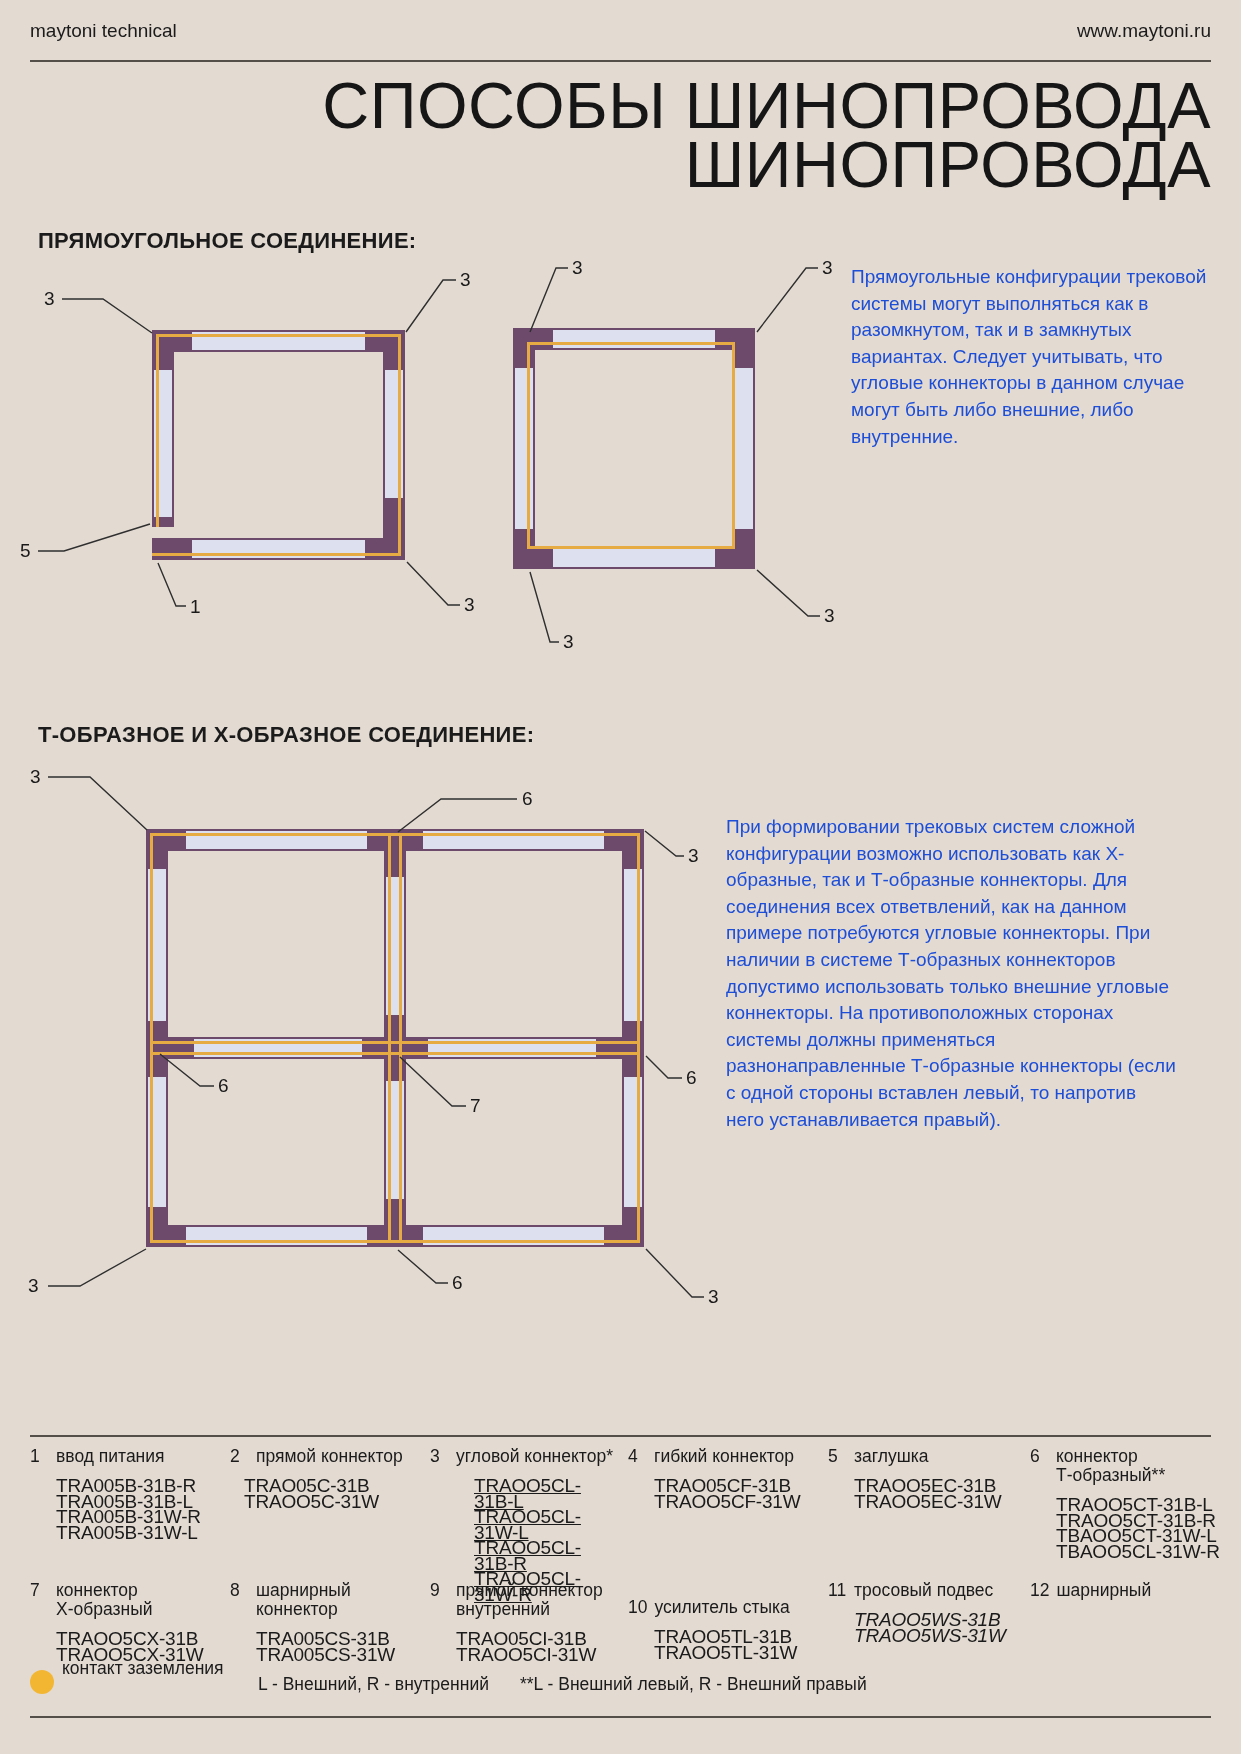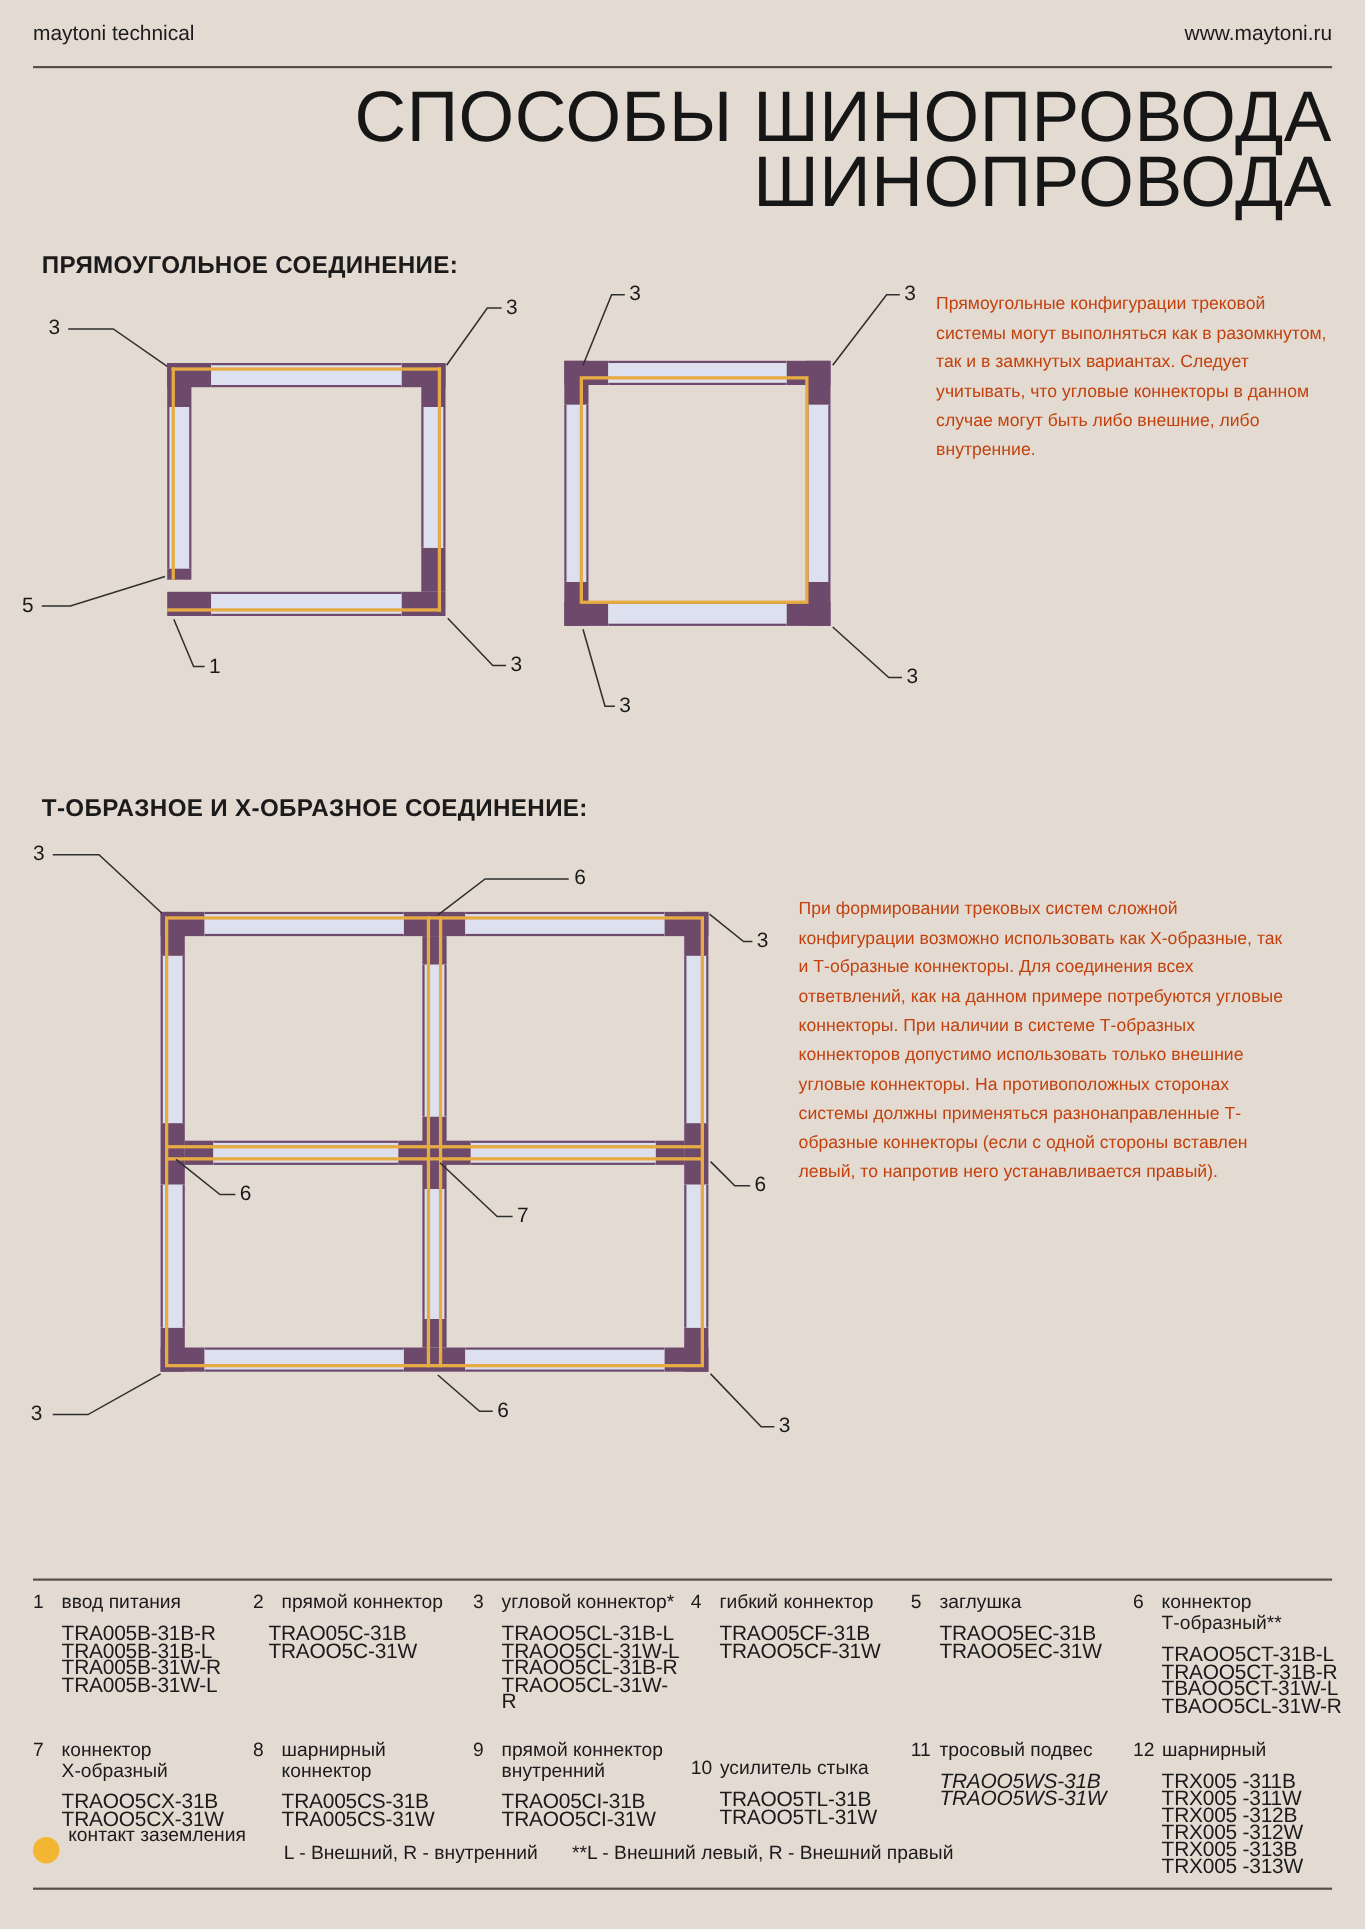--- a/index.html
+++ b/index.html
@@ -8,21 +8,21 @@
   }
   html,body{margin:0;padding:0;background:var(--bg);}
   #page{position:relative;width:1241px;height:1754px;background:var(--bg);
         font-family:"Liberation Sans",sans-serif;color:var(--ink);overflow:hidden;}
   .hdr-left{position:absolute;left:30px;top:20px;font-size:19px;}
   .hdr-right{position:absolute;right:30px;top:20px;font-size:19px;}
   .rule{position:absolute;height:2px;background:var(--rule);}
   .big-title{position:absolute;right:30px;top:76px;text-align:right;
              font-size:65px;line-height:59px;letter-spacing:.5px;color:#161616;}
   .sec-head{position:absolute;font-size:22px;font-weight:bold;letter-spacing:.3px;}
-  .para{position:absolute;font-size:16px;line-height:26.6px;color:#c2410c;}
+  .para{position:absolute;font-size:19px;line-height:26.6px;color:#1d4ed8;}
   .diagram{position:absolute;}
   .pp{position:absolute;background:var(--pur);z-index:1;}
   .track-h{position:absolute;height:22px;background:var(--lav);box-sizing:border-box;
            border-top:2px solid var(--pur);border-bottom:2px solid var(--pur);z-index:1;}
   .track-v{position:absolute;width:22px;background:var(--lav);box-sizing:border-box;
            border-left:2px solid var(--pur);border-right:2px solid var(--pur);z-index:1;}
   .ys-h{position:absolute;height:3px;background:var(--yel);z-index:3;}
   .ys-v{position:absolute;width:3px;background:var(--yel);z-index:3;}
   .yloop{position:absolute;border:3px solid var(--yel);z-index:3;}
   .co{position:absolute;font-size:19px;color:#1a1a1a;}
@@ -205,21 +205,21 @@
       </div>
   </div>
   <div class="pcol" style="left:430px;top:1447px;">
     <div class="phead">
         <span class="pnum">3</span>
       <span>
           <span style="display:block">угловой коннектор*</span>
           <span style="display:block"></span>
         </span>
       </div>
-    <div class="codes" style="margin-left:26px;">
+    <div class="codes" style="margin-left:44px;text-decoration:underline;">
         <div>TRAOO5CL-31B-L</div>
         <div>TRAOO5CL-31W-L</div>
         <div>TRAOO5CL-31B-R</div>
         <div>TRAOO5CL-31W-R</div>
       </div>
   </div>
   <div class="pcol" style="left:628px;top:1447px;">
     <div class="phead">
         <span class="pnum">4</span>
       <span>
@@ -326,28 +326,20 @@
         <div>TRAOO5WS-31W</div>
       </div>
   </div>
   <div class="pcol" style="left:1030px;top:1581px;">
     <div class="phead">
         <span class="pnum">12</span>
       <span>
           <span style="display:block">шарнирный</span>
           <span style="display:block"></span>
         </span>
-      </div>
-    <div class="codes" style="margin-left:26px;">
-        <div>TRX005 -311B</div>
-        <div>TRX005 -311W</div>
-        <div>TRX005 -312B</div>
-        <div>TRX005 -312W</div>
-        <div>TRX005 -313B</div>
-        <div>TRX005 -313W</div>
       </div>
   </div>
 
   <div class="legend-dot" style="left:30px;top:1670px;"></div>
   <div class="legend-txt" style="left:62px;top:1658px;">контакт заземления</div>
   <div class="legend-txt" style="left:258px;top:1674px;">L - Внешний, R - внутренний</div>
   <div class="legend-txt" style="left:520px;top:1674px;">**L - Внешний левый, R - Внешний правый</div>
   <div class="rule" style="left:30px;top:1716px;width:1181px;"></div>
 
 </div>

